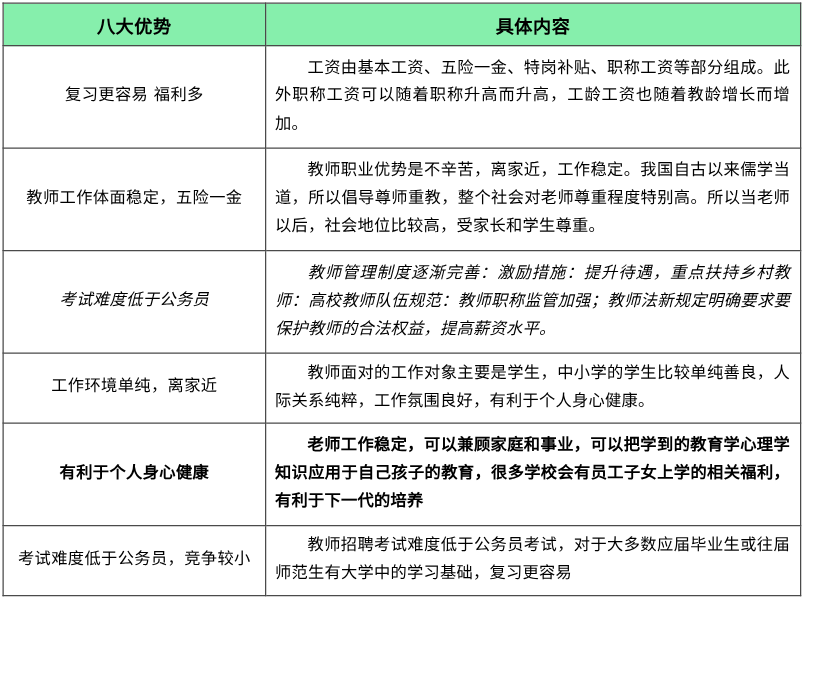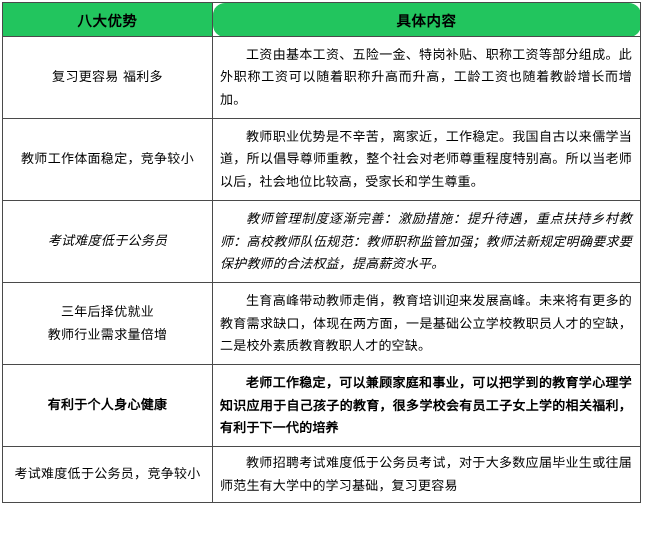--- a/index.html
+++ b/index.html
@@ -37,31 +37,31 @@
 
   table.adv-table th,
   table.adv-table td {
     border: 1px solid #4a4a4a;
     box-sizing: border-box;
     vertical-align: middle;
   }
 
   
   thead th {
-    background: #22c55e;
+    background: #86efac;
     height: 34px;
     padding: 4px 6px;
     text-align: center;
     font-weight: bold;
     font-size: 14.5px;
     letter-spacing: 0.5px;
     border-color: #4a4a4a;
   }
   thead th.head-title { font-size: 14.5px; }
-  thead th.head-body  { font-size: 14.5px; border-radius: 12px; }
+  thead th.head-body  { font-size: 14.5px; }
 
   
   td.cell-title {
     text-align: center;
     padding: 6px 4px;
     font-size: 13px;
     line-height: 1.75;
     letter-spacing: 0.3px;
     white-space: pre-line;
   }
@@ -103,31 +103,30 @@
         <th class="head-title">八大优势</th>
         <th class="head-body">具体内容</th>
       </tr>
     </thead>
     <tbody>
       <tr class="row-0">
         <td class="cell-title">复习更容易 福利多</td>
         <td class="cell-body">工资由基本工资、五险一金、特岗补贴、职称工资等部分组成。此外职称工资可以随着职称升高而升高，工龄工资也随着教龄增长而增加。</td>
       </tr>
       <tr class="row-1">
-        <td class="cell-title">教师工作体面稳定，竞争较小</td>
+        <td class="cell-title">教师工作体面稳定，五险一金</td>
         <td class="cell-body">教师职业优势是不辛苦，离家近，工作稳定。我国自古以来儒学当道，所以倡导尊师重教，整个社会对老师尊重程度特别高。所以当老师以后，社会地位比较高，受家长和学生尊重。</td>
       </tr>
       <tr class="row-2">
         <td class="cell-title">考试难度低于公务员</td>
         <td class="cell-body">教师管理制度逐渐完善：激励措施：提升待遇，重点扶持乡村教师：高校教师队伍规范：教师职称监管加强；教师法新规定明确要求要保护教师的合法权益，提高薪资水平。</td>
       </tr>
-      <tr class="row-4">
-        <td class="cell-title">三年后择优就业
-教师行业需求量倍增</td>
-        <td class="cell-body">生育高峰带动教师走俏，教育培训迎来发展高峰。未来将有更多的教育需求缺口，体现在两方面，一是基础公立学校教职员人才的空缺，二是校外素质教育教职人才的空缺。</td>
+      <tr class="row-3">
+        <td class="cell-title">工作环境单纯，离家近</td>
+        <td class="cell-body">教师面对的工作对象主要是学生，中小学的学生比较单纯善良，人际关系纯粹，工作氛围良好，有利于个人身心健康。</td>
       </tr>
       <tr class="row-5">
         <td class="cell-title">有利于个人身心健康</td>
         <td class="cell-body">老师工作稳定，可以兼顾家庭和事业，可以把学到的教育学心理学知识应用于自己孩子的教育，很多学校会有员工子女上学的相关福利，有利于下一代的培养</td>
       </tr>
       <tr class="row-6">
         <td class="cell-title">考试难度低于公务员，竞争较小</td>
         <td class="cell-body">教师招聘考试难度低于公务员考试，对于大多数应届毕业生或往届师范生有大学中的学习基础，复习更容易</td>
       </tr>
 

